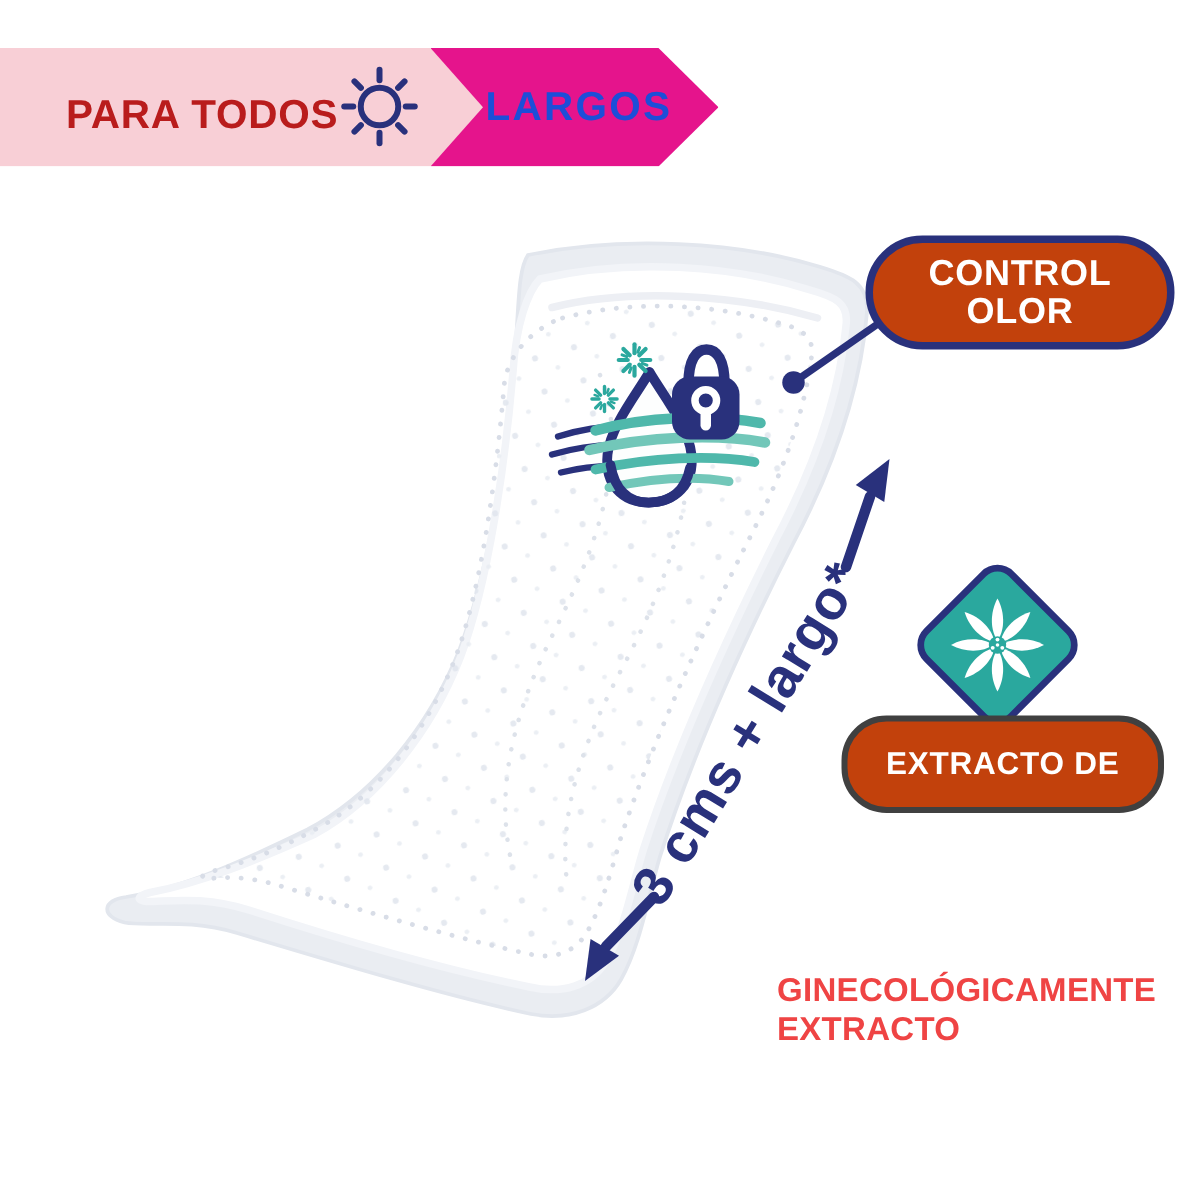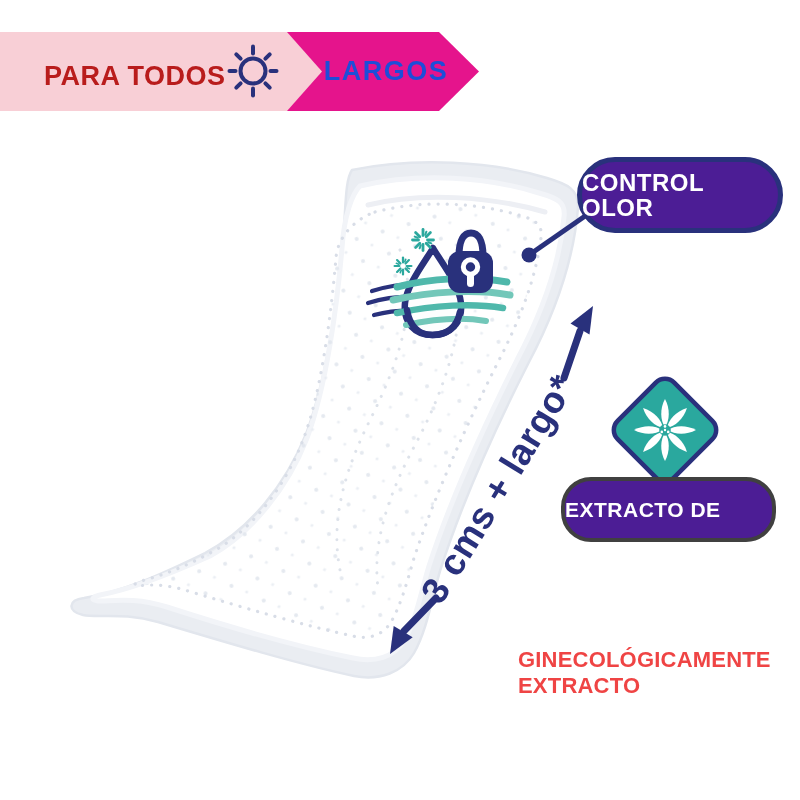--- a/index.html
+++ b/index.html
@@ -14,22 +14,22 @@
     font-size:27px;line-height:30px;font-weight:bold;letter-spacing:.5px;margin-top:20px;}
   .sun{position:absolute;left:224px;top:41px;z-index:4;}
   .variant{position:absolute;left:322px;top:32px;width:128px;height:79px;z-index:4;
     display:flex;align-items:center;justify-content:center;color:#1d4ed8;
     font-size:27px;font-weight:bold;letter-spacing:1.5px;}
   
   .art{position:absolute;left:0;top:0;z-index:1;}
   svg text.measure{font-family:"Liberation Sans",sans-serif;font-weight:bold;
     font-size:37px;letter-spacing:.5px;fill:#29317C;}
   
-  .pill{position:absolute;display:flex;flex-direction:column;align-items:flex-start;
-    justify-content:center;background:#4c1d95;color:#fff;font-weight:bold;z-index:5;
+  .pill{position:absolute;display:flex;flex-direction:column;align-items:center;
+    justify-content:center;background:#c2410c;color:#fff;font-weight:bold;z-index:5;
     text-align:center;}
   .pill-odor{left:577px;top:157px;width:196px;height:66px;border:5px solid #29317C;
     border-radius:38px;font-size:24px;line-height:25px;letter-spacing:.5px;}
   .pill-cal{left:561px;top:477px;width:207px;height:57px;border:4px solid #404040;
     border-radius:30px;font-size:21px;line-height:22px;letter-spacing:.5px;}
   
   .approval{position:absolute;left:518px;top:647px;z-index:4;color:#ef4444;
     font-size:22px;line-height:26px;font-weight:bold;letter-spacing:.2px;}
 </style>
 </head>

